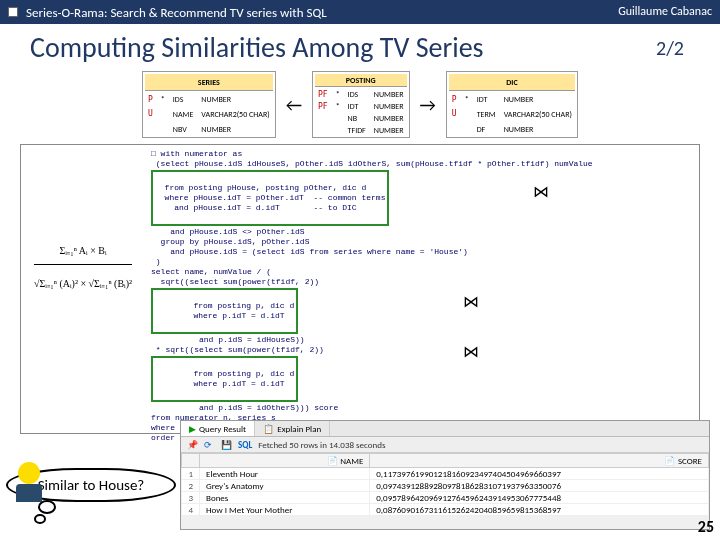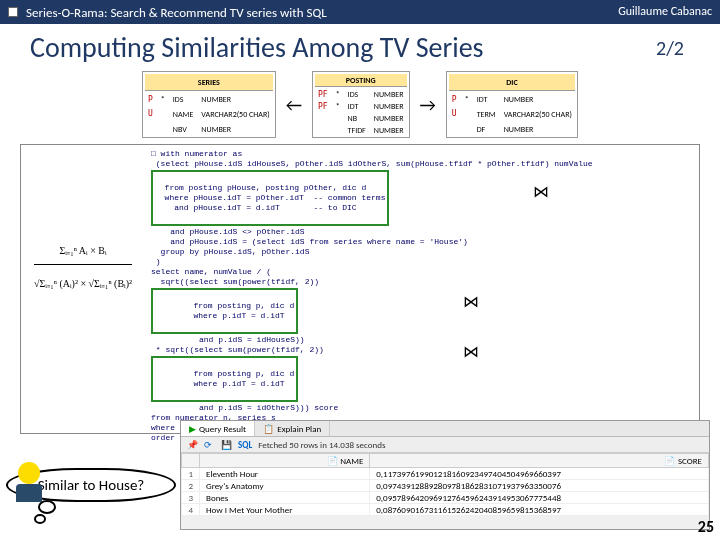--- a/index.html
+++ b/index.html
@@ -302,22 +302,22 @@
   </div>
   <div class="sql-line">□ with numerator as</div>
   <div class="sql-line"> (select pHouse.idS idHouseS, pOther.idS idOtherS, sum(pHouse.tfidf * pOther.tfidf) numValue</div>
   <div class="green-box">
     <div class="sql-line">  from posting pHouse, posting pOther, dic d</div>
     <div class="sql-line">  where pHouse.idT = pOther.idT  -- common terms</div>
     <div class="sql-line">    and pHouse.idT = d.idT       -- to DIC</div>
   </div>
   <span class="bowtie" style="right:150px;top:38px">⋈</span>
   <div class="sql-line">    and pHouse.idS &lt;&gt; pOther.idS</div>
+  <div class="sql-line">  group by pHouse.idS, pOther.idS</div>
   <div class="sql-line">    and pHouse.idS = (select idS from series where name = 'House')</div>
-  <div class="sql-line">  group by pHouse.idS, pOther.idS</div>
   <div class="sql-line"> )</div>
   <div class="sql-line">select name, numValue / (</div>
   <div class="sql-line">  sqrt((select sum(power(tfidf, 2))</div>
   <div class="green-box">
     <div class="sql-line">        from posting p, dic d</div>
     <div class="sql-line">        where p.idT = d.idT</div>
   </div>
   <span class="bowtie" style="right:220px;top:148px">⋈</span>
   <div class="sql-line">          and p.idS = idHouseS))</div>
   <div class="sql-line"> * sqrt((select sum(power(tfidf, 2))</div>

